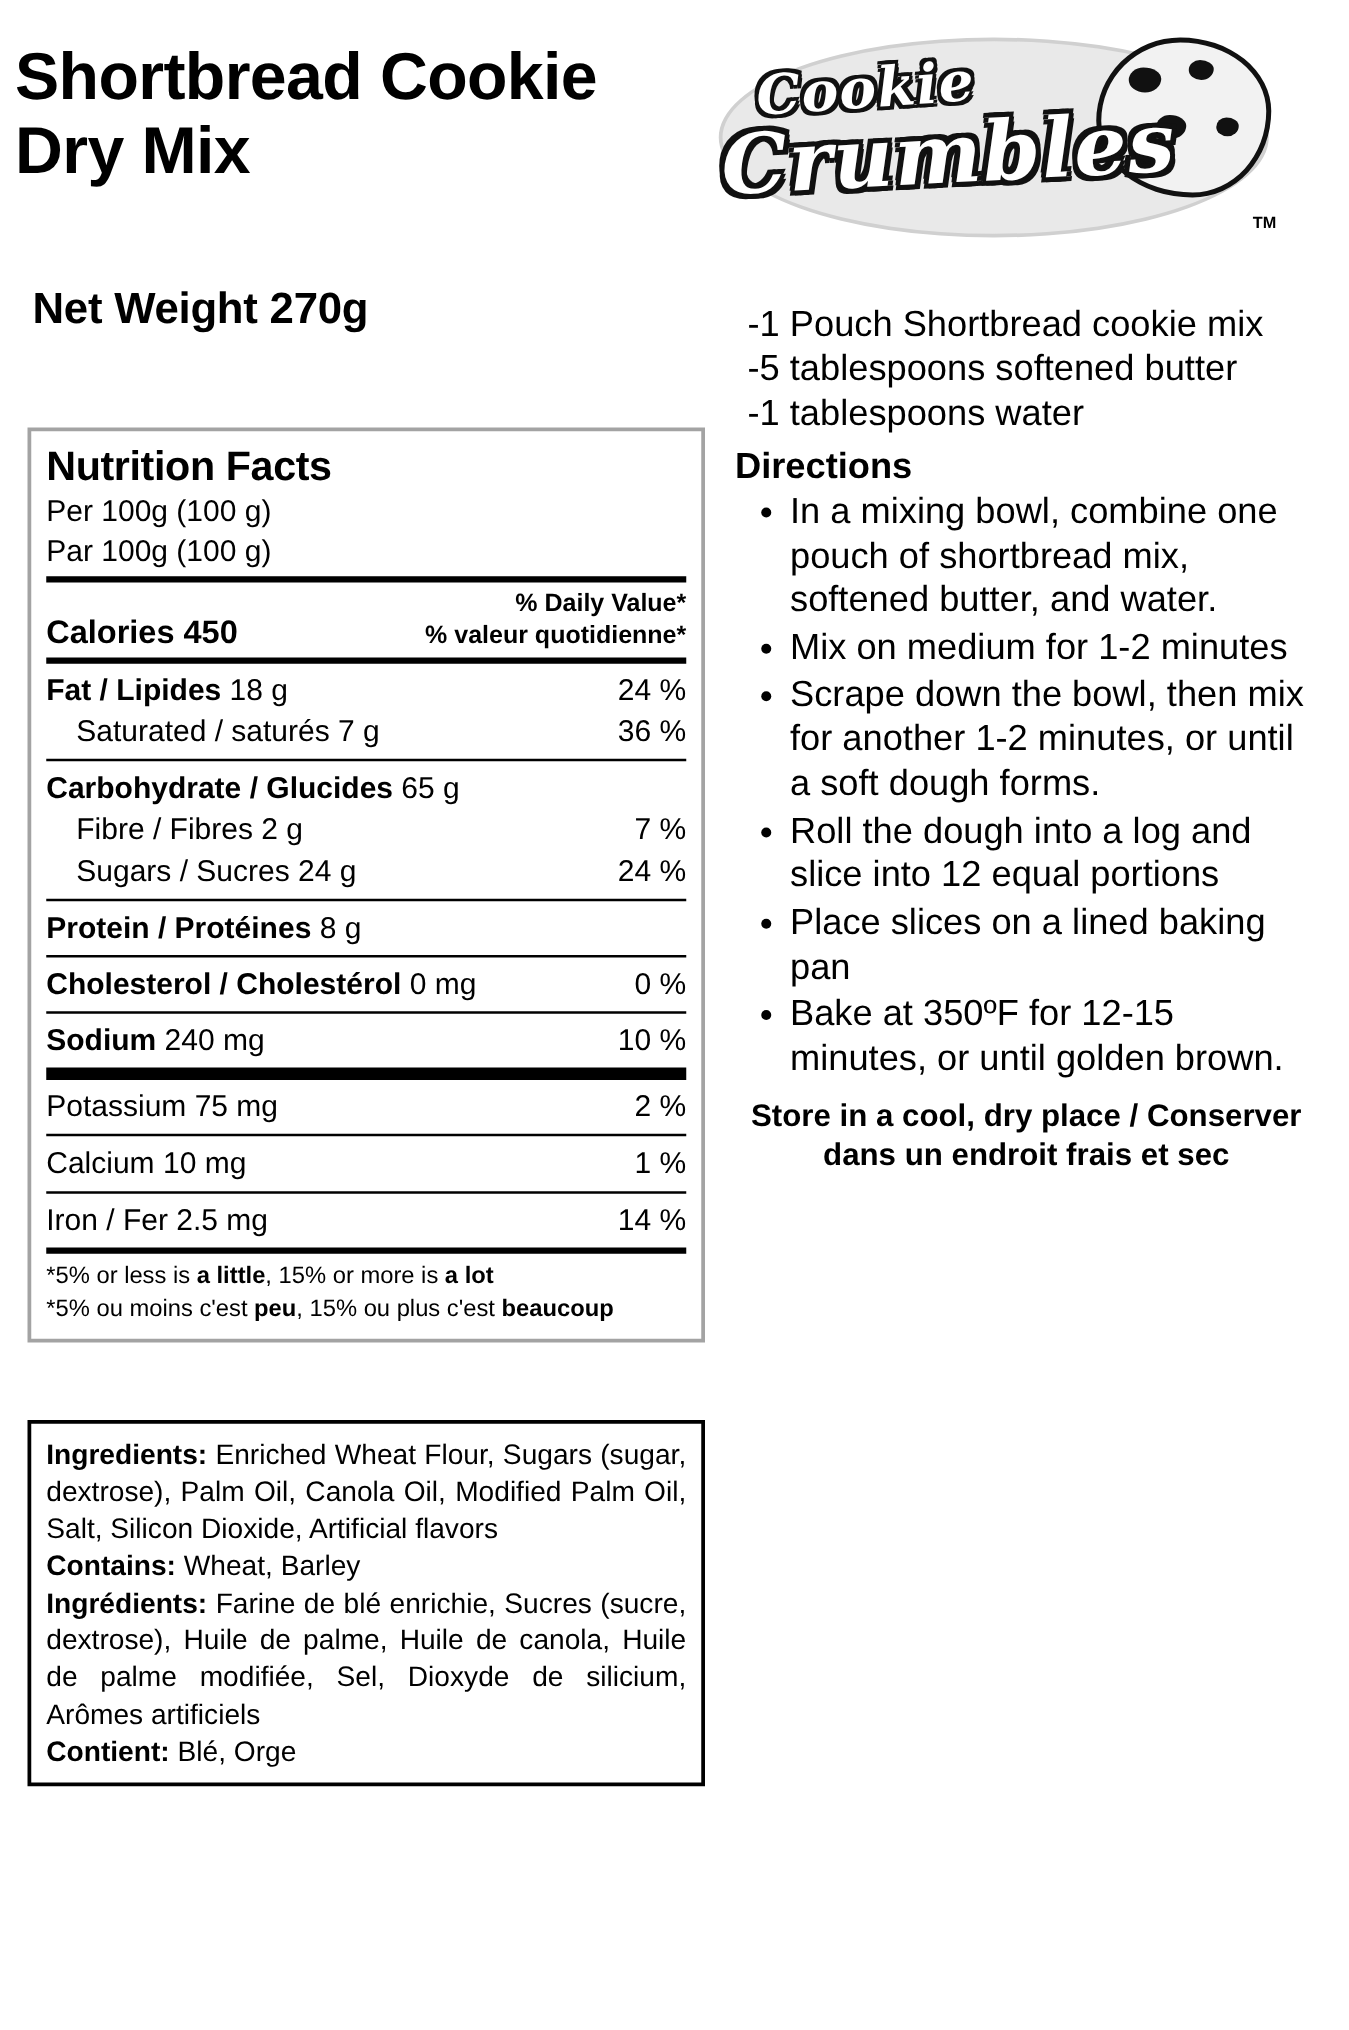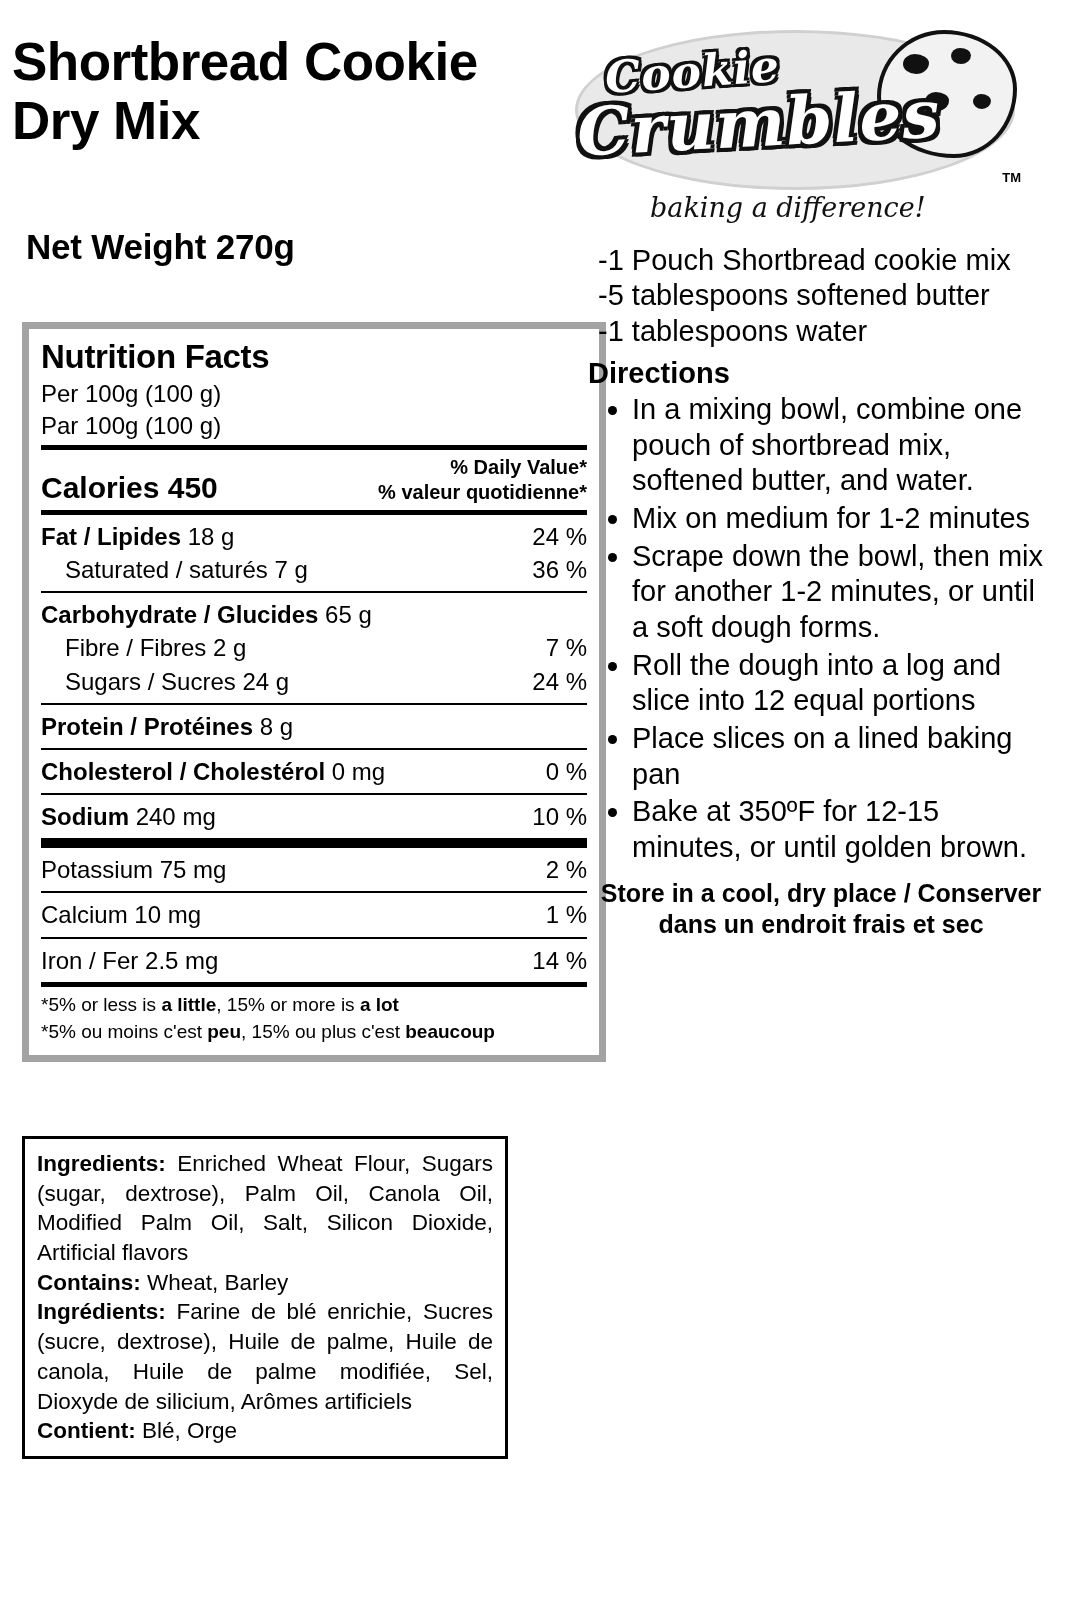--- a/index.html
+++ b/index.html
@@ -105,38 +105,38 @@
   .tm {
     position: absolute;
     right: 14px; top: 148px;
     font-size: 13px;
     font-weight: 700;
   }
 
   
   .nutrition-box {
     position: absolute;
-    left: 22px; top: 322px;
-    width: 584px;
-    border: 7px solid #a3a3a3;
+    left: 22px; top: 342px;
+    width: 542px;
+    border: 3px solid #a3a3a3;
     background: #fff;
     padding: 8px 12px 10px 12px;
     font-family: "Liberation Sans", sans-serif;
   }
   .nf-title {
     font-size: 33px; font-weight: 800; line-height: 1.22;
     letter-spacing: -0.3px;
   }
   .nf-serving { font-size: 24px; line-height: 1.22; margin-top: 2px; }
   .rule-thin { border-top: 2px solid #000; margin: 5px 0; }
   .rule-med  { border-top: 5px solid #000; margin: 5px 0; }
   .rule-thick{ border-top: 10px solid #000; margin: 5px 0; }
 
   .cal-row { display: flex; align-items: flex-end; justify-content: space-between; }
-  .cal-left { font-size: 30px; font-weight: 800; }
+  .cal-left { font-size: 26px; font-weight: 800; }
   .dv-head { text-align: right; font-size: 20px; font-weight: 700; line-height: 1.25; }
 
   .nf-line {
     display: flex; justify-content: space-between; align-items: baseline;
     font-size: 24px; line-height: 1.3; padding: 1px 0;
   }
   .nf-line .lbl b { font-weight: 800; }
   .indent { padding-left: 24px; }
   .nf-pct { white-space: nowrap; }
 
@@ -144,21 +144,21 @@
   .stack2 .pct-abs {
     position: absolute; right: 0; bottom: 2px; font-size: 24px;
   }
 
   .nf-foot { font-size: 19px; line-height: 1.35; margin-top: 2px; }
   .nf-foot b { font-weight: 800; }
 
   .ingredients-box {
     position: absolute;
     left: 22px; top: 1136px;
-    width: 486px;
+    width: 542px;
     border: 3px solid #000;
     padding: 10px 12px;
     font-size: 22.5px;
     line-height: 1.32;
     text-align: justify;
   }
   .ingredients-box b { font-weight: 800; }
   .ing-p { margin: 0 0 0 0; }
 
   
@@ -206,21 +206,20 @@
       <div class="logo-blob"></div>
       <div class="cookie-shape">
         <span class="chip" style="left:22px; top:20px; width:26px; height:20px;"></span>
         <span class="chip" style="left:70px; top:14px; width:20px; height:16px;"></span>
         <span class="chip" style="left:44px; top:58px; width:24px; height:19px;"></span>
         <span class="chip" style="left:92px; top:60px; width:18px; height:15px;"></span>
         <span class="chip" style="left:24px; top:88px; width:16px; height:13px;"></span>
       </div>
       <div class="logo-text1">Cookie</div>
       <div class="logo-text2">Crumbles</div>
-      <div class="logo-tagline">baking a difference!</div>
       <div class="tm">TM</div>
     </div>
   </div>
 
   <div class="nutrition-box">
     <div class="nf-title">Nutrition Facts</div>
     <div class="nf-serving">Per 100g (100 g)</div>
     <div class="nf-serving">Par 100g (100 g)</div>
 
     <div class="rule-med"></div>

